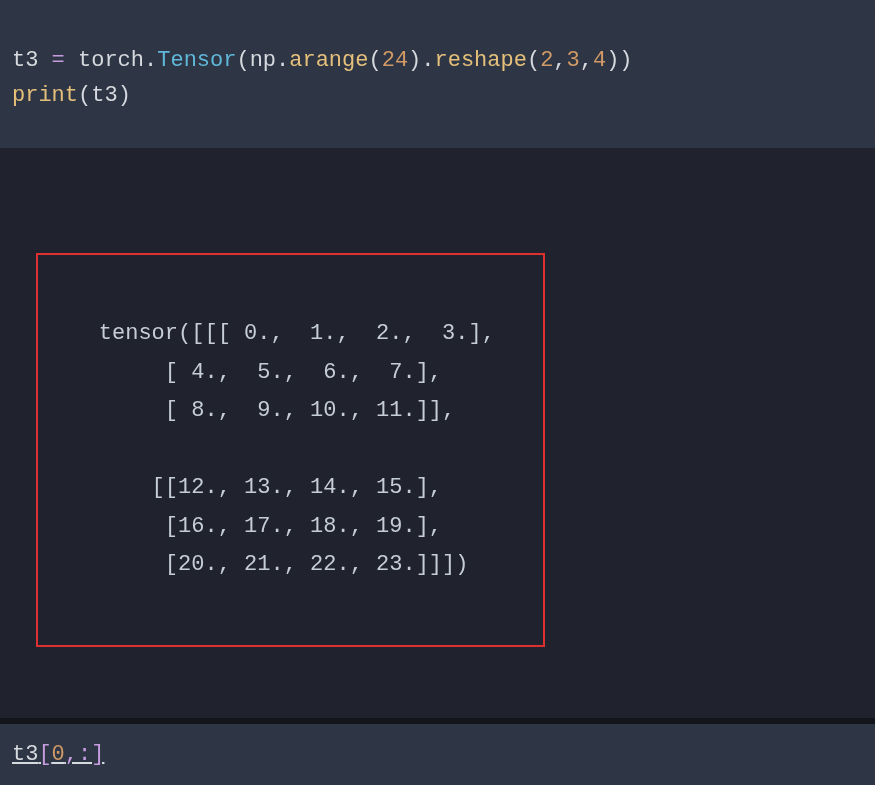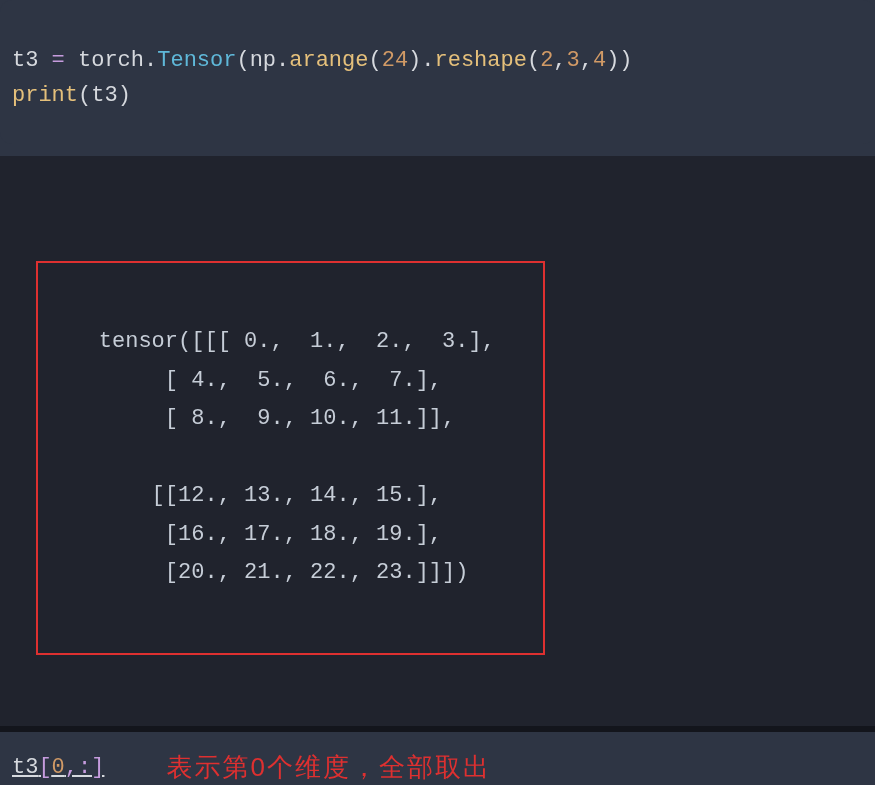--- a/index.html
+++ b/index.html
@@ -14,21 +14,21 @@
   .code-cell {
     background: #2e3544;
     padding: 8px 12px 30px 12px;
     line-height: 1.6;
     white-space: pre;
     color: #d6d9de;
     border-radius: 12px;
   }
   .output-cell {
     background: #20232d;
-    margin: 12px 0 0 0;
+    margin: 4px 0 0 0;
     padding: 28px 20px 32px 48px;
     color: #c6cdd7;
     white-space: pre;
     line-height: 1.75;
     font-size: 22px;
     position: relative;
   }
   .boxed {
     border: 2px solid #de3030;
     padding: 22px 20px 22px 8px;
@@ -85,19 +85,18 @@
         [[12., 13., 14., 15.],
          [16., 17., 18., 19.],
          [20., 21., 22., 23.]]])</span>
   </div>
 </div>
 
 <div class="divider"></div>
 
 <div class="row2">
   <span class="code" id="code2"><span class="tk-var">t3</span><span class="tk-br">[</span><span class="tk-num">0</span><span class="tk-br">,:]</span></span>
-  <span class="anno">表示第0个维度，全部取出</span>
 </div>
 
 <div class="output-cell" style="padding-top:36px;padding-bottom:44px;">
   
   
 </div>
 
 </body></html>

